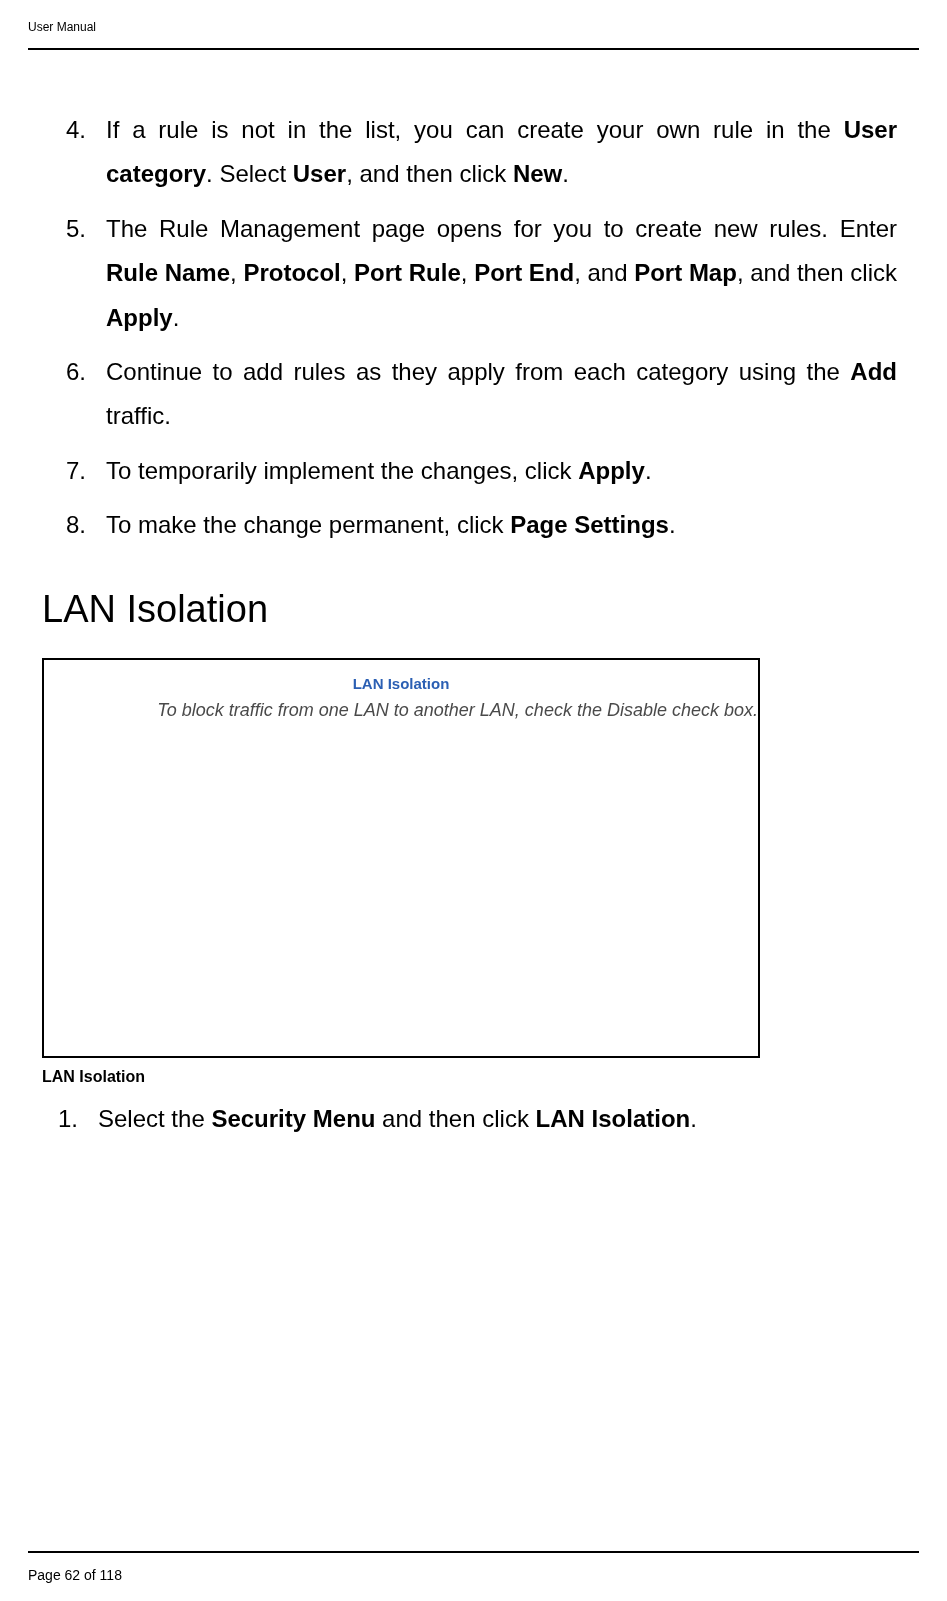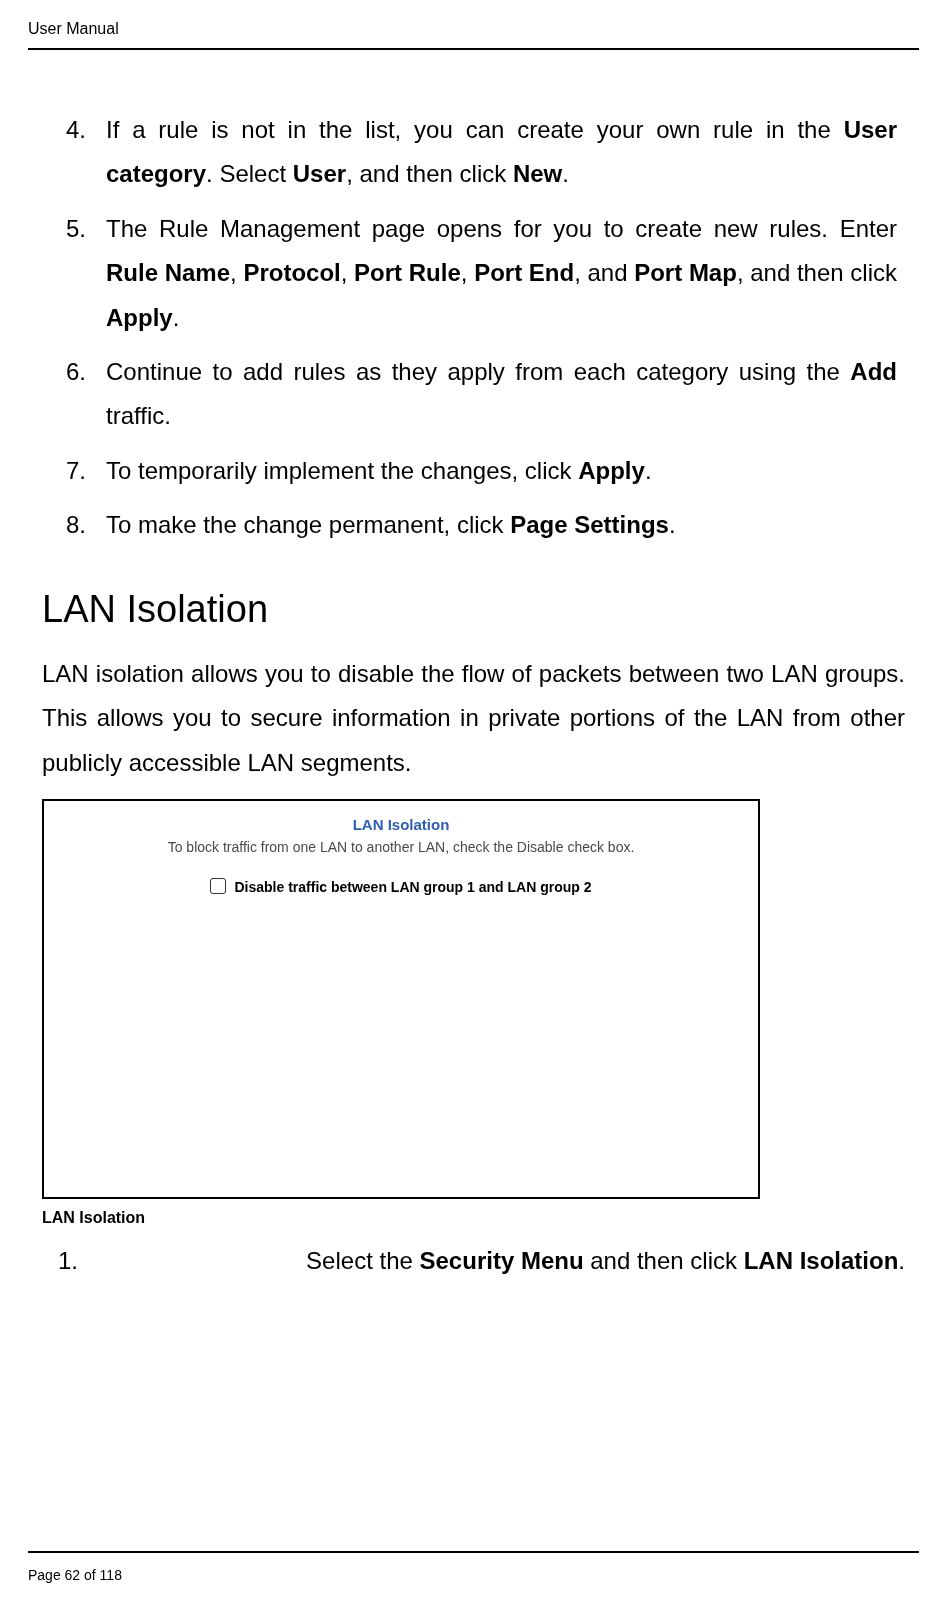--- a/index.html
+++ b/index.html
@@ -16,21 +16,21 @@
   .page {
     position: relative;
     width: 947px;
     height: 1601px;
     box-sizing: border-box;
   }
   .running-header {
     position: absolute;
     top: 20px;
     left: 28px;
-    font-size: 16px;
+    font-size: 12px;
     color: #000;
   }
   .hr-top { position: absolute; top: 48px; left: 28px; right: 28px; height: 2px; background: #000; }
   .hr-bottom { position: absolute; bottom: 48px; left: 28px; right: 28px; height: 2px; background: #000; }
   .footer {
     position: absolute;
     bottom: 18px;
     left: 28px;
     font-size: 14px;
     color: #000000;
@@ -98,23 +98,24 @@
     left: 0; right: 0;
     text-align: center;
     color: #2b5fb3;
     font-weight: 700;
     font-size: 15px;
   }
   .fig-sub {
     position: absolute;
     top: 34px;
     left: 0; right: 0;
-    text-align: center;
+    text-align: right;
     color: #4a4a4a;
-    font-size: 14px;
+    font-size: 18px;
+    font-style: italic;
   }
   .fig-checkbox-row {
     position: absolute;
     top: 74px;
     left: 0; right: 0;
     text-align: center;
     font-size: 14px;
     font-weight: 700;
     color: #000;
   }
@@ -158,21 +159,20 @@
     font-size: 20px;
     font-weight: 700;
     margin-top: 22px;
   }
   ol.steps2 {
     margin: 6px 0 0 0;
     padding: 0 0 0 56px;
     list-style: none;
     counter-reset: step 0;
     font-size: 24px;
-    text-align: right;
   }
   ol.steps2 > li {
     counter-increment: step;
     position: relative;
   }
   ol.steps2 > li::before {
     content: counter(step) ".";
     position: absolute;
     left: -40px;
     top: 0;
@@ -200,29 +200,25 @@
       </li>
       <li>
         <span>To temporarily implement the changes, click </span><b>Apply</b><span>.</span>
       </li>
       <li>
         <span>To make the change permanent, click </span><b>Page Settings</b><span>.</span>
       </li>
     </ol>
 
     <h2 class="section-title">LAN Isolation</h2>
-    <p class="body">LAN isolation allows you to disable the flow of packets between two LAN groups. This allows you to secure information in private portions of the LAN from other publicly accessible LAN segments.</p>
 
     <div class="figure-wrap">
       <div class="figure">
         <div class="fig-title">LAN Isolation</div>
         <div class="fig-sub">To block traffic from one LAN to another LAN, check the Disable check box.</div>
-        <div class="fig-checkbox-row">
-          <span class="fig-checkbox"></span><span>Disable traffic between LAN group 1 and LAN group 2</span>
-        </div>
       </div>
       <div class="caption">LAN Isolation</div>
     </div>
 
     <ol class="steps2">
       <li>
         <span>Select the </span><b>Security Menu</b><span> and then click </span><b>LAN Isolation</b><span>.</span>
       </li>
     </ol>
 

